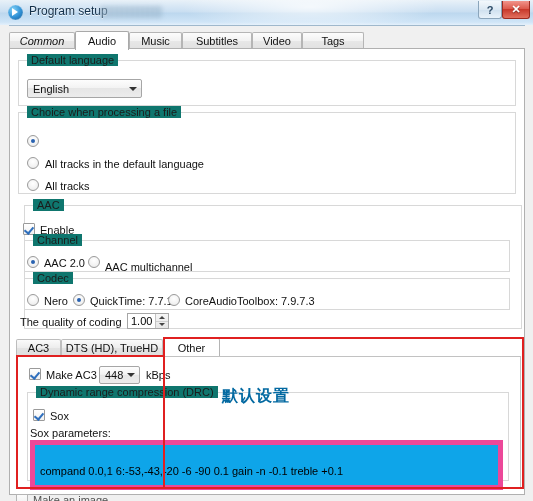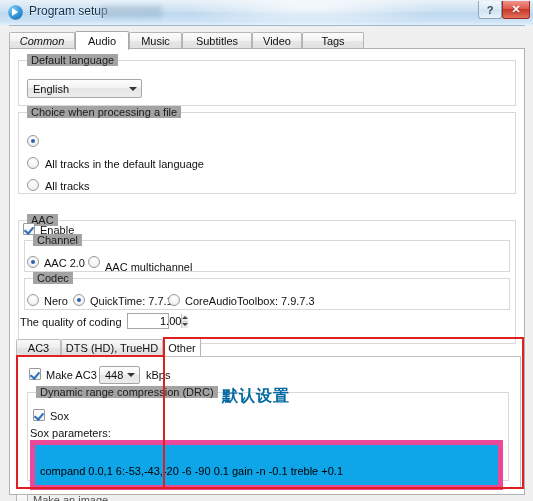--- a/index.html
+++ b/index.html
@@ -110,21 +110,21 @@
   }
   
   .group {
     position: absolute;
     border: 1px solid #d8d8d8;
     box-sizing: border-box;
     background: transparent;
   }
   .group > .glabel {
     position: absolute; top: -7px; left: 8px;
-    background: #a3a3a3;
+    background: #0f766e;
     padding: 0 4px;
     font-size: 11px;
     color: #1b1b1b;
     white-space: nowrap;
   }
   .stat { position: absolute; font-size: 11px; color: #111; white-space: nowrap; }
   
   .combo {
     position: absolute;
     box-sizing: border-box;
@@ -323,21 +323,21 @@
 
   <div class="group" style="left:18px; top:112px; width:498px; height:82px;">
     <span class="glabel">Choice when processing a file</span>
   </div>
   <div class="radio on" style="left:27px; top:135px;"></div>
   <div class="radio" style="left:27px; top:157px;"></div>
   <span class="stat" style="left:45px; top:158px;">All tracks in the default language</span>
   <div class="radio" style="left:27px; top:179px;"></div>
   <span class="stat" style="left:45px; top:180px;">All tracks</span>
 
-  <div class="group" style="left:18px; top:205px; width:498px; height:124px;margin-top:15px;">
+  <div class="group" style="left:24px; top:205px; width:498px; height:124px;">
     <span class="glabel">AAC</span>
   </div>
   <div class="checkbox on" style="left:23px; top:223px;"></div>
   <span class="stat" style="left:40px; top:224px;">Enable</span>
 
   <div class="group" style="left:24px; top:240px; width:486px; height:32px;">
     <span class="glabel">Channel</span>
   </div>
   <div class="radio on" style="left:27px; top:256px;"></div>
   <span class="stat" style="left:44px; top:257px;">AAC 2.0</span>
@@ -348,36 +348,36 @@
     <span class="glabel">Codec</span>
   </div>
   <div class="radio" style="left:27px; top:294px;"></div>
   <span class="stat" style="left:44px; top:295px;">Nero</span>
   <div class="radio on" style="left:73px; top:294px;"></div>
   <span class="stat" style="left:90px; top:295px;">QuickTime: 7.7.1</span>
   <div class="radio" style="left:168px; top:294px;"></div>
   <span class="stat" style="left:185px; top:295px;">CoreAudioToolbox: 7.9.7.3</span>
 
   <span class="stat" style="left:20px; top:316px;">The quality of coding</span>
-  <div class="spin" style="left:127px; top:313px; width:42px; height:16px;padding-left:29px;">
+  <div class="spin" style="left:127px; top:313px; width:42px; height:16px;">
     <span class="sval">1.00</span>
     <span class="sbtns">
       <b class="up">
           <i></i>
         </b>
       <b class="dn">
           <i></i>
         </b>
     </span>
   </div>
 
   <div style="position:absolute;left:16px;top:338px;width:505px;height:18px;">
     <div class="itab" style="left:0px;   width:45px;">AC3</div>
     <div class="itab" style="left:45px;  width:102px;">DTS (HD), TrueHD</div>
-    <div class="itab sel" style="left:147px; width:38px;">Other</div>
+    <div class="itab sel" style="left:147px; width:57px;">Other</div>
   </div>
 
   <div id="inner-panel"></div>
 
   <div class="checkbox on" style="left:29px; top:368px;"></div>
   <span class="stat" style="left:46px; top:369px;">Make AC3</span>
   <div class="combo" style="left:99px; top:366px; width:41px; height:18px;">
     <span class="cval">448</span>
     <span class="arrow">
         <i></i>

